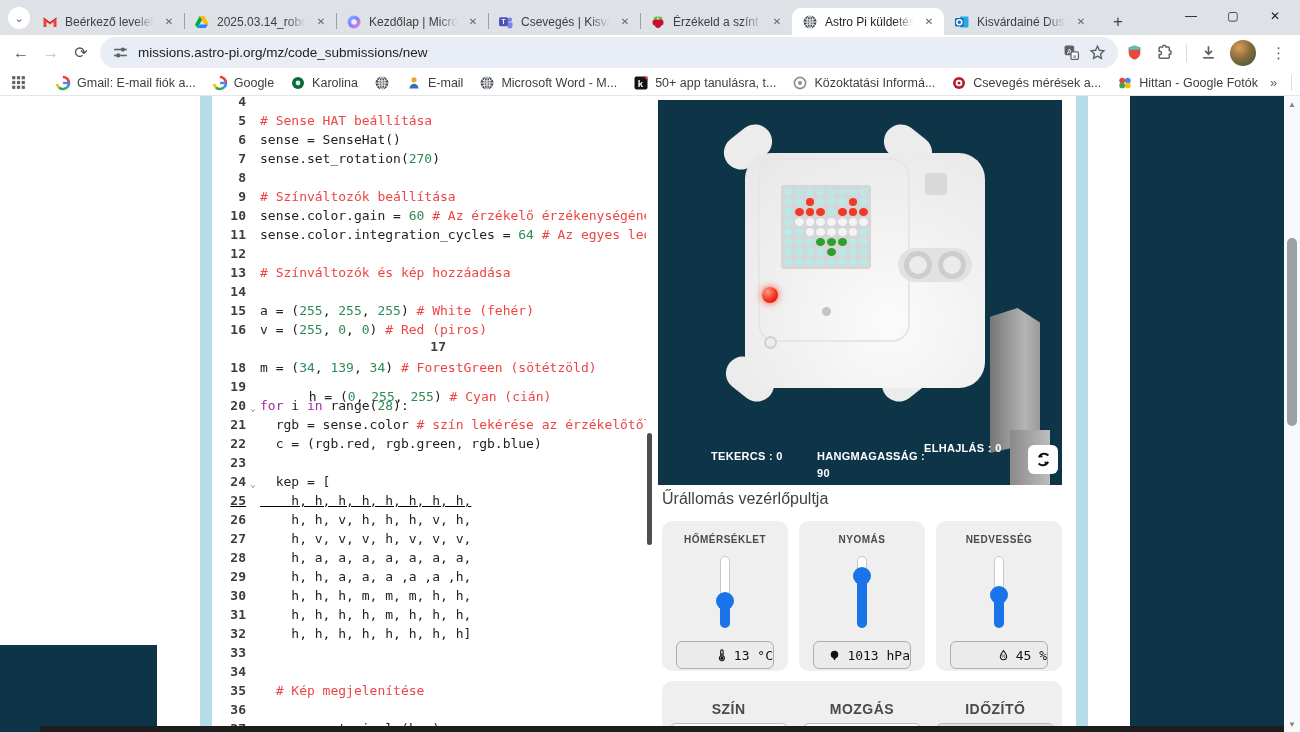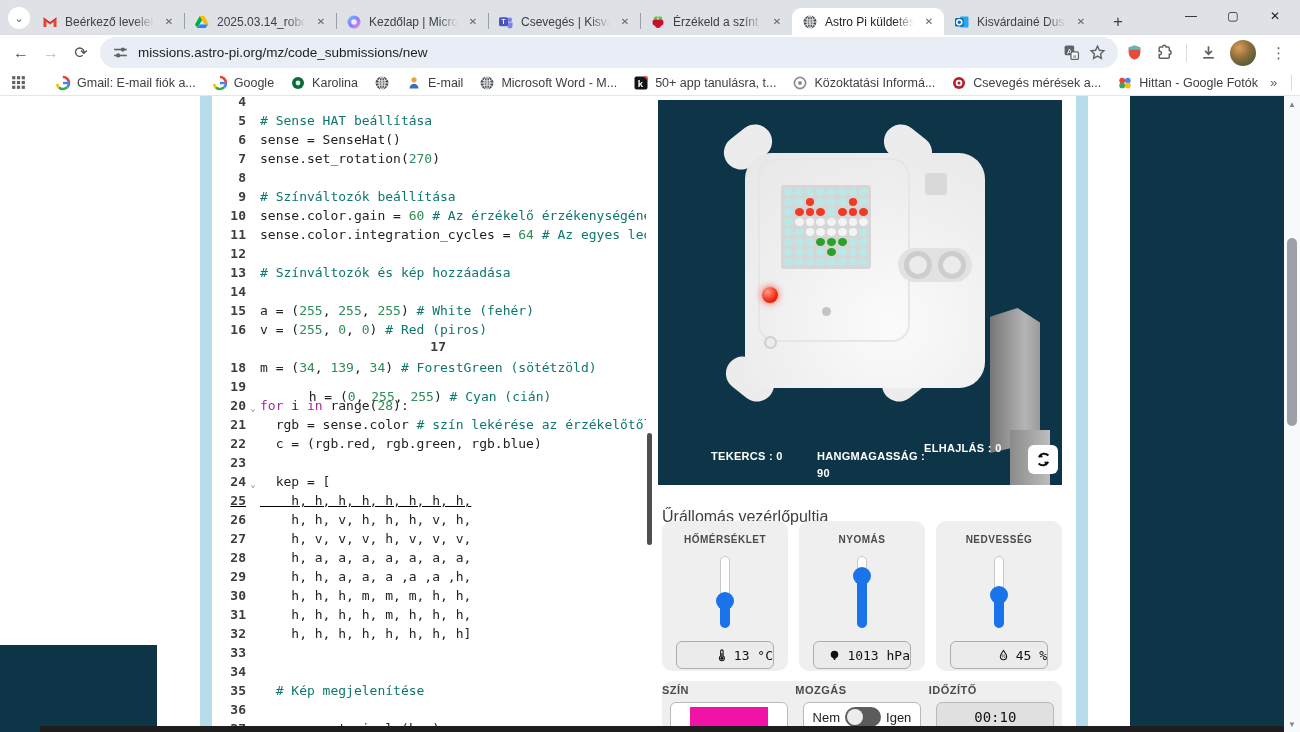--- a/index.html
+++ b/index.html
@@ -42,21 +42,21 @@
   .content{position:absolute;top:96px;left:0;width:1300px;height:636px;background:#fff;overflow:hidden;}
   .stripe{position:absolute;top:0;width:12px;height:636px;background:#b6dcea;}
   .navy-block-bl{position:absolute;left:0;top:549px;width:157px;height:87px;background:#0d3547;}
   .navy-strip-r{position:absolute;left:1130px;top:0;width:154px;height:636px;background:#0d3547;}
   
   .editor{position:absolute;left:214px;top:-4px;width:432px;height:645px;overflow:hidden;font-family:"DejaVu Sans Mono",monospace;font-size:13px;}
   .erow{position:absolute;left:0;width:432px;height:19px;display:flex;align-items:center;white-space:pre;}
   .ln{width:32px;text-align:right;color:#3c3c3c;font-weight:bold;flex:0 0 32px}
   .fold{width:14px;flex:0 0 14px;font-size:9px;color:#777;text-align:center;padding-top:4px;cursor:pointer}
   .ecode{color:#222;}
-  .tok-c{color:#0f766e}.tok-n{color:#2e8b57}.tok-k{color:#a626a4}
+  .tok-c{color:#ef4444}.tok-n{color:#2e8b57}.tok-k{color:#a626a4}
   .editor-thumb{position:absolute;left:647px;top:337px;width:5px;height:112px;background:#4f4f4f;border-radius:3px;}
   
   .simpanel{position:absolute;left:658px;top:4px;width:404px;height:385px;background:#0d3547;overflow:hidden;}
   .ear{position:absolute;width:52px;height:34px;border-radius:17px;background:#ececec;}
   .device{position:absolute;left:87px;top:53px;width:240px;height:235px;border-radius:26px;background:radial-gradient(circle at 60% 72%,#fbfbfb 0%,#efefef 55%,#e7e7e7 100%);}
   .board-outline{position:absolute;left:100px;top:58px;width:148px;height:180px;border-radius:18px;border:2px solid #e6e6e6;}
   .ledmatrix{position:absolute;left:123px;top:85px;width:90px;height:84px;background:#d6d6d6;border-radius:3px;display:grid;grid-template-columns:repeat(8,1fr);grid-template-rows:repeat(8,1fr);gap:2px;padding:3px;box-sizing:border-box;}
   .led{border-radius:50%;}
   .dip{position:absolute;left:267px;top:73px;width:22px;height:22px;background:#d9d9d9;border-radius:4px;}
   .campill{position:absolute;left:240px;top:148px;width:74px;height:34px;border-radius:17px;background:#e2e2e2;}
@@ -64,32 +64,32 @@
   .cam::after{content:"";position:absolute;left:5px;top:5px;width:18px;height:18px;border-radius:50%;background:#ebebeb;}
   .redled{position:absolute;left:104px;top:187px;width:16px;height:16px;border-radius:50%;background:radial-gradient(circle at 35% 30%,#ff9a8c,#ef2a12 60%,#c70f00);box-shadow:0 0 7px rgba(255,45,20,.85);}
   .graydot{position:absolute;left:164px;top:207px;width:9px;height:9px;border-radius:50%;background:#c4c4c4;}
   .screw{position:absolute;left:106px;top:236px;width:13px;height:13px;border-radius:50%;border:2px solid #cfcfcf;background:#ececec;box-sizing:border-box;}
   .conn1{position:absolute;left:332px;top:208px;width:50px;height:145px;background:linear-gradient(90deg,#767676,#b5b5b5 70%,#9a9a9a);clip-path:polygon(0 6%,55% 0,100% 10%,100% 92%,0 100%);}
   .conn2{position:absolute;left:352px;top:330px;width:40px;height:55px;background:linear-gradient(90deg,#8a8a8a,#bdbdbd);}
   .telemetry-item{position:absolute;color:#fff;font-size:11px;font-weight:bold;letter-spacing:.3px;line-height:1.5;}
   .t0{left:53px;top:348px;width:100px}.t1{left:159px;top:348px;width:112px}.t2{left:266px;top:340px;width:114px}
   .refresh-btn{position:absolute;left:370px;top:345px;width:30px;height:29px;background:#fff;border:none;border-radius:6px;cursor:pointer;display:flex;align-items:center;justify-content:center;padding:0}
   
-  .cp-title{position:absolute;left:662px;top:412px;font-size:16px;color:#3f3f3f;}
+  .cp-title{position:absolute;left:662px;top:394px;font-size:16px;color:#3f3f3f;}
   .cards{position:absolute;left:662px;top:425px;width:400px;display:flex;gap:11px;}
   .card{width:126px;height:150px;background:#efefef;border-radius:10px;box-sizing:border-box;}
   .card .clabel{margin-top:13px;text-align:center;font-size:10px;font-weight:bold;letter-spacing:.5px;color:#4a4a4a;}
   .slider-wrap{position:relative;height:86px;margin-top:4px;}
   .strack{position:absolute;left:50%;margin-left:-5px;top:7px;width:10px;height:72px;background:#fff;border:1px solid #c8c8c8;border-radius:6px;box-sizing:border-box;}
   .sfill{position:absolute;left:50%;margin-left:-5px;width:10px;background:#1a73e8;border-radius:6px;}
   .sthumb{position:absolute;left:50%;margin-left:-9px;width:18px;height:18px;border-radius:50%;background:#1a73e8;cursor:pointer}
   .vbox{margin:6px 14px 0;height:26px;background:#ebebeb;border:1px solid #adadad;border-radius:6px;display:flex;align-items:center;justify-content:flex-end;gap:6px;font-family:"DejaVu Sans Mono",monospace;font-size:13px;color:#111;}
   .bottom-card{position:absolute;left:662px;top:585px;width:400px;height:60px;background:#efefef;border-radius:10px;display:flex;}
   .bcol{flex:1}
-  .bcol .clabel{margin-top:3px;text-align:left;font-size:11px;font-weight:bold;letter-spacing:.5px;color:#4a4a4a;}
+  .bcol .clabel{margin-top:20px;text-align:center;font-size:14px;font-weight:bold;letter-spacing:.5px;color:#4a4a4a;}
   .bbox{margin:6px auto 0;width:118px;height:30px;background:#fff;border:1px solid #b9b9b9;border-radius:6px;box-sizing:border-box;}
   .swatch{width:78px;height:20px;margin:4px auto 0;}
   .motion-row{display:flex;align-items:center;justify-content:center;gap:5px;height:100%;font-size:13px;color:#222;}
   .toggle{width:36px;height:20px;border-radius:10px;background:#5c5c5c;position:relative;cursor:pointer}
   .knob{position:absolute;left:2px;top:2px;width:16px;height:16px;border-radius:50%;background:#ececec;}
   .timerbox{background:#e0e0e0;text-align:center;font-family:"DejaVu Sans Mono",monospace;font-size:14px;line-height:28px;color:#111;}
   
   .hthumb{position:absolute;left:40px;top:630px;width:1244px;height:6px;background:#1d1d1d;}
   .vscroll{position:absolute;left:1284px;top:0;width:16px;height:636px;background:#f8f9fa;}
   .varrow{position:absolute;left:0;width:16px;text-align:center;font-size:8px;color:#80868b;}

